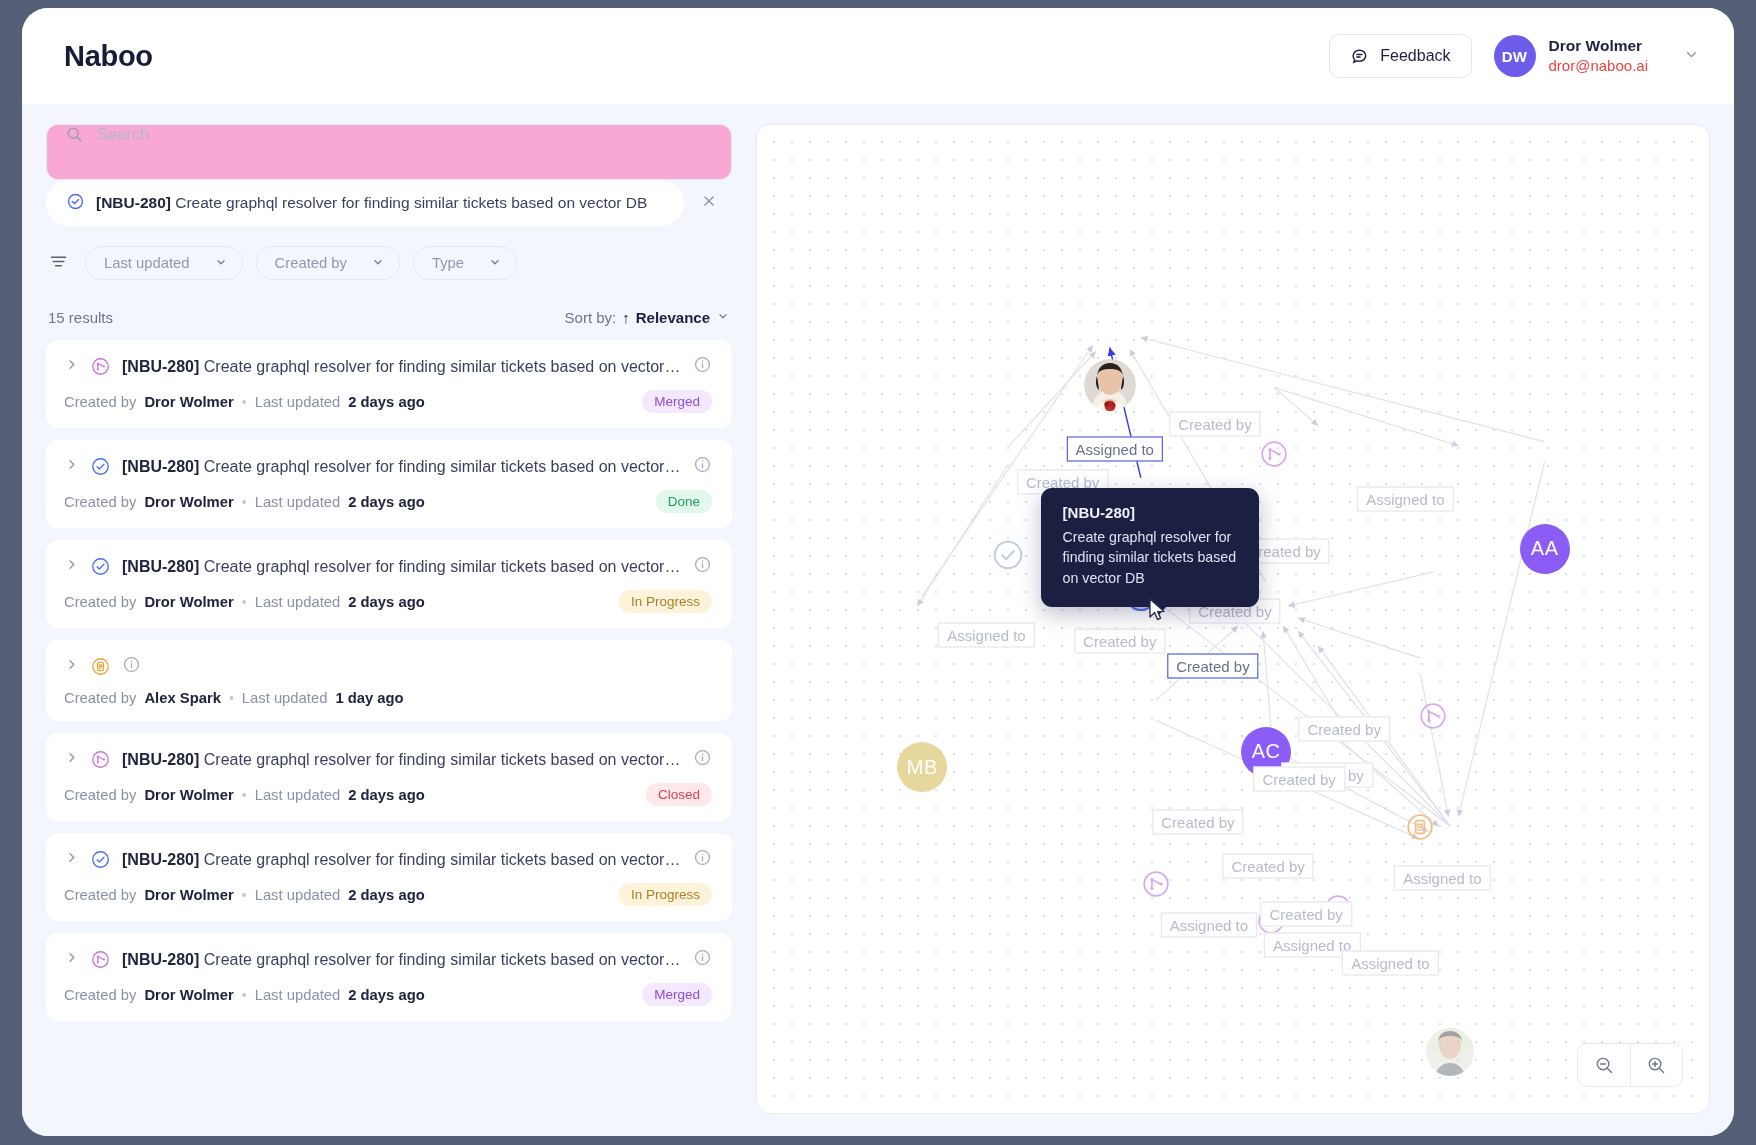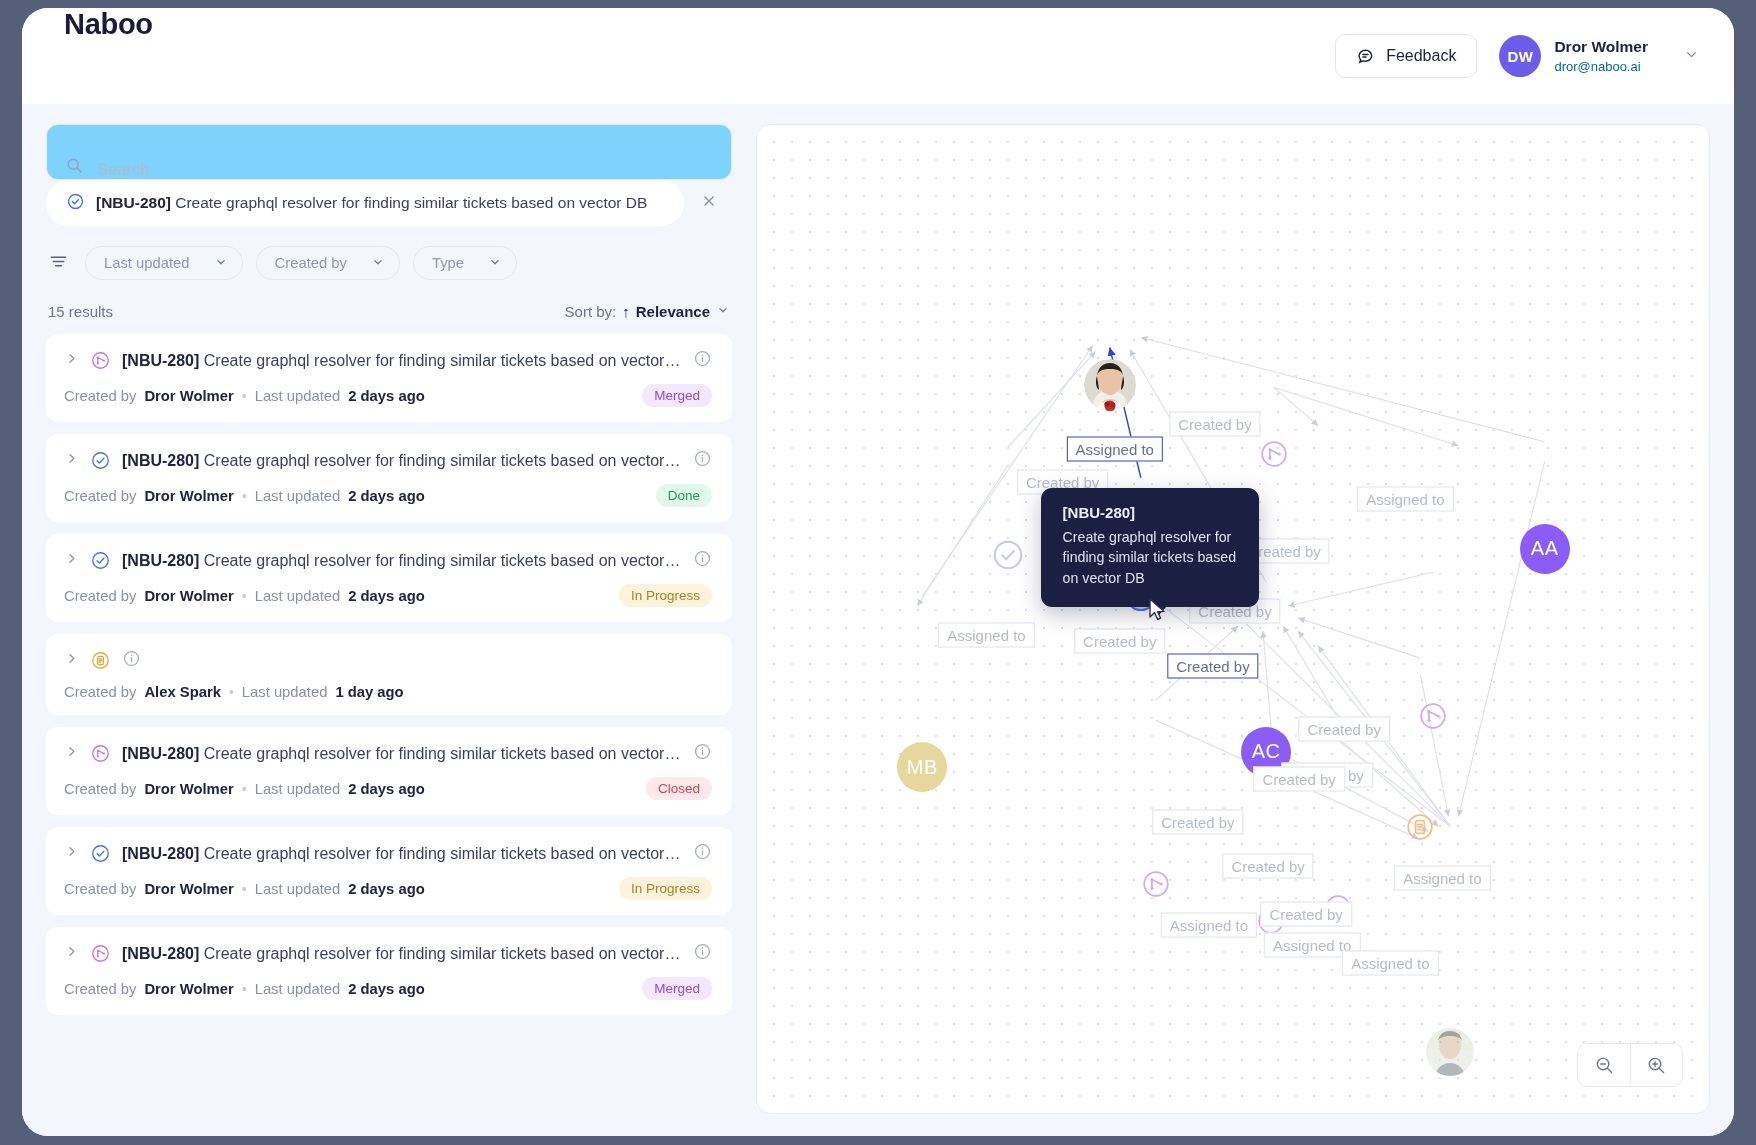--- a/index.html
+++ b/index.html
@@ -17,21 +17,21 @@
     width: 1712px; height: 1128px;
     background: #ffffff;
     border-radius: 26px;
     overflow: hidden;
     display: flex; flex-direction: column;
   }
   
   .header {
     height: 96px; flex: 0 0 96px;
     background: #ffffff;
-    display: flex; 
+    display: flex; align-items: center;
     padding: 0 34px 0 42px;
     position: relative;
   }
   .logo {
     font-size: 29px; font-weight: bold; color: #191b38;
     letter-spacing: -0.3px;
   }
   .header-right {
     margin-left: auto; display: flex; align-items: center; gap: 22px;
   }
@@ -45,37 +45,37 @@
   .feedback-btn svg { display:block; }
   .user-box { display: flex; align-items: center; gap: 13px; cursor: pointer; }
   .avatar-dw {
     width: 42px; height: 42px; border-radius: 50%;
     background: #6c5ce9; color: #fff;
     display: flex; align-items: center; justify-content: center;
     font-size: 15px; font-weight: 600; letter-spacing: 0.3px;
   }
   .user-text { display: flex; flex-direction: column; line-height: 1.32; }
   .user-name { font-size: 15.5px; font-weight: bold; color: #1d2040; }
-  .user-mail { font-size: 13px; color: #0369a1; }
+  .user-mail { font-size: 15px; color: #ef4444; }
   .chev-down { margin-left: 22px; color: #8a90ab; }
 
   
   .body-area {
     flex: 1; display: flex; gap: 24px;
     background: #f4f6fd;
     padding: 20px 24px 22px 24px;
   }
   
   .left-panel {
     width: 686px; flex: 0 0 686px;
     display: flex; flex-direction: column;
   }
   .search-wrap {
-    height: 56px; background: #7dd3fc; border: 1px solid #e7e9f4;
-    border-radius: 12px; display: flex; align-items: flex-end;
+    height: 56px; background: #f9a8d4; border: 1px solid #e7e9f4;
+    border-radius: 12px; display: flex; align-items: flex-start;
     padding: 0 18px; gap: 13px;
   }
   .search-wrap input {
     border: none; outline: none; flex: 1;
     font-size: 16.5px; color: #2b2f4f;
     font-family: "Liberation Sans", sans-serif;
     background: transparent;
   }
   .search-wrap input::placeholder { color: #b3b8cd; }
   .sec-title {
@@ -103,21 +103,21 @@
   }
   .filter-icon { color: #5b6077; margin-right: 3px; }
   .filter-pill {
     height: 34px; border: 1px solid #e4e6f1; border-radius: 17px;
     display: flex; align-items: center; gap: 24px;
     padding: 0 14px 0 18px; background: transparent;
     font-size: 14.8px; color: #9297b0; cursor: pointer;
   }
   .results-row {
     display: flex; align-items: center;
-    margin: 23px 2px 14px 2px;
+    margin: 29px 2px 14px 2px;
   }
   .results-count { font-size: 15px; color: #6e7491; }
   .sort-by {
     margin-left: auto; font-size: 15px; color: #6e7491;
     display: flex; align-items: center; gap: 6px; cursor: pointer;
   }
   .sort-by b { color: #1d2040; font-weight: bold; }
 
   .list-scroll {
     flex: 1; overflow: hidden;

